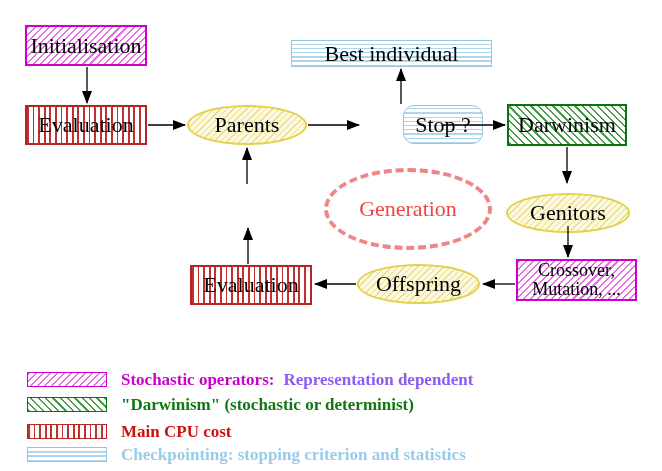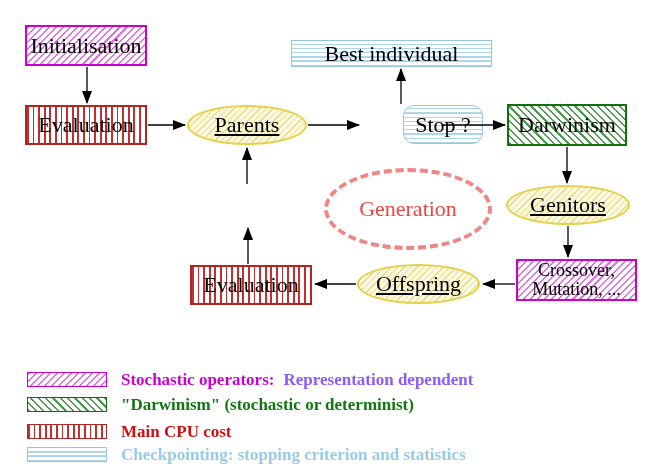--- a/index.html
+++ b/index.html
@@ -25,21 +25,20 @@
     border:2px solid #b32424;
     background:repeating-linear-gradient(90deg,#c03030 0,#c03030 1.8px,rgba(0,0,0,0) 1.8px,rgba(0,0,0,0) 5.6px) #fff;
   }
   .stripes-cyan{
     border:1px solid #96c6de;
     background:repeating-linear-gradient(0deg,#aed6ea 0,#aed6ea 1.3px,rgba(0,0,0,0) 1.3px,rgba(0,0,0,0) 4.2px) #fff;
   }
   .ellipse-yellow{
     border:2px solid #e4d04a;border-radius:50%;
     background:repeating-linear-gradient(135deg,#e9da96 0,#e9da96 1.3px,rgba(0,0,0,0) 1.3px,rgba(0,0,0,0) 4.6px) #fdfadc;
-    text-decoration:underline;
   }
   .rounded{border-radius:11px;margin-left:42px;}
   .generation{
     position:absolute;display:flex;align-items:center;justify-content:center;
     box-sizing:border-box;border:4px dashed #ef8585;border-radius:50%;
     color:#ef4444;font-size:22px;background:transparent;
   }
   .two-line span{display:block;}
   
   .legend-row{
@@ -79,21 +78,21 @@
 
   <div class="node hatch-green" style="left:507px;top:104px;width:120px;height:42px;font-size:22px">
     <span>Darwinism</span>
   </div>
 
 
   <div class="generation" style="left:324px;top:168px;width:168px;height:82px">
     <span>Generation</span>
   </div>
 
-  <div class="node ellipse-yellow" style="left:506px;top:185px;width:124px;height:40px;font-size:22px">
+  <div class="node ellipse-yellow" style="left:506px;top:193px;width:124px;height:40px;font-size:22px">
     <span>Genitors</span>
   </div>
 
   <div class="node hatch-magenta" style="left:516px;top:259px;width:121px;height:42px;font-size:18px">
     <div class="two-line">
       <span>Crossover,</span>
       <span>Mutation, ...</span>
     </div>
   </div>
 

